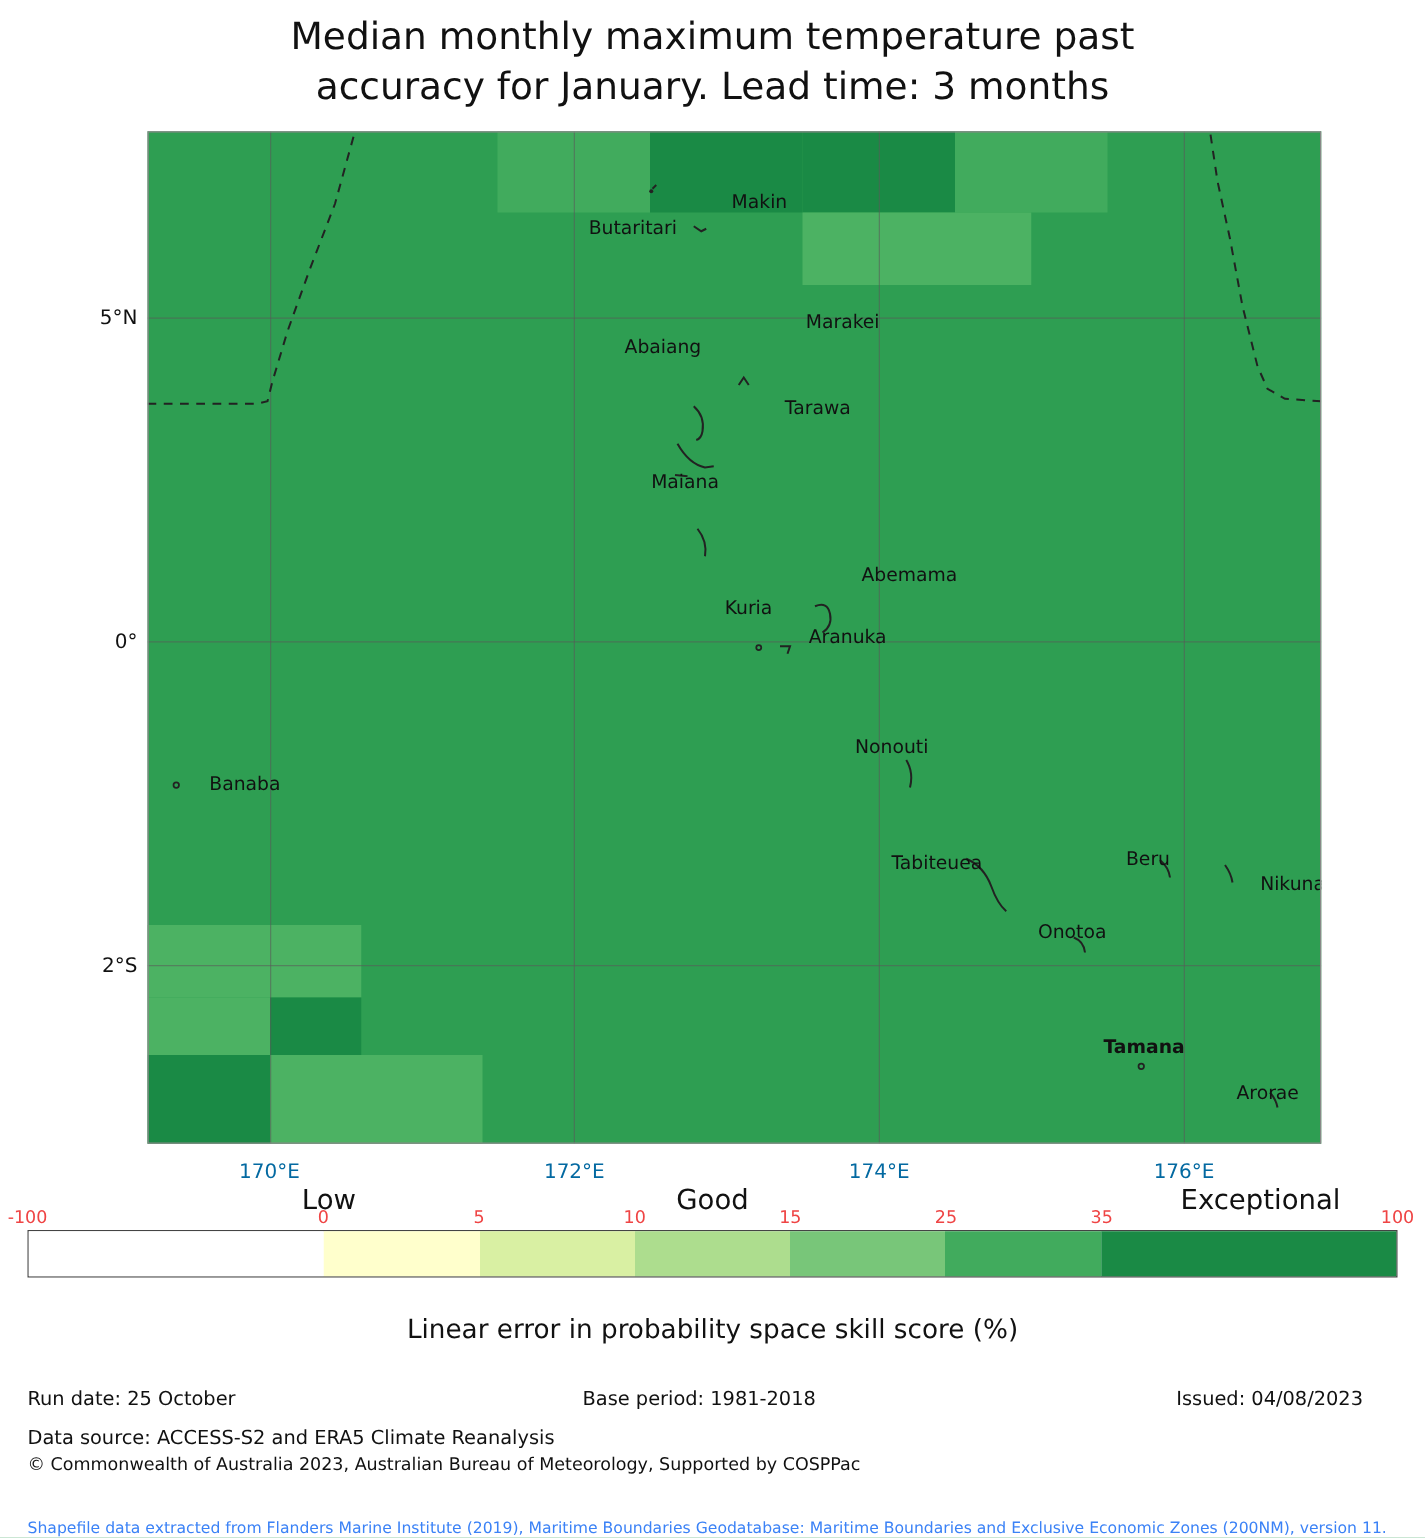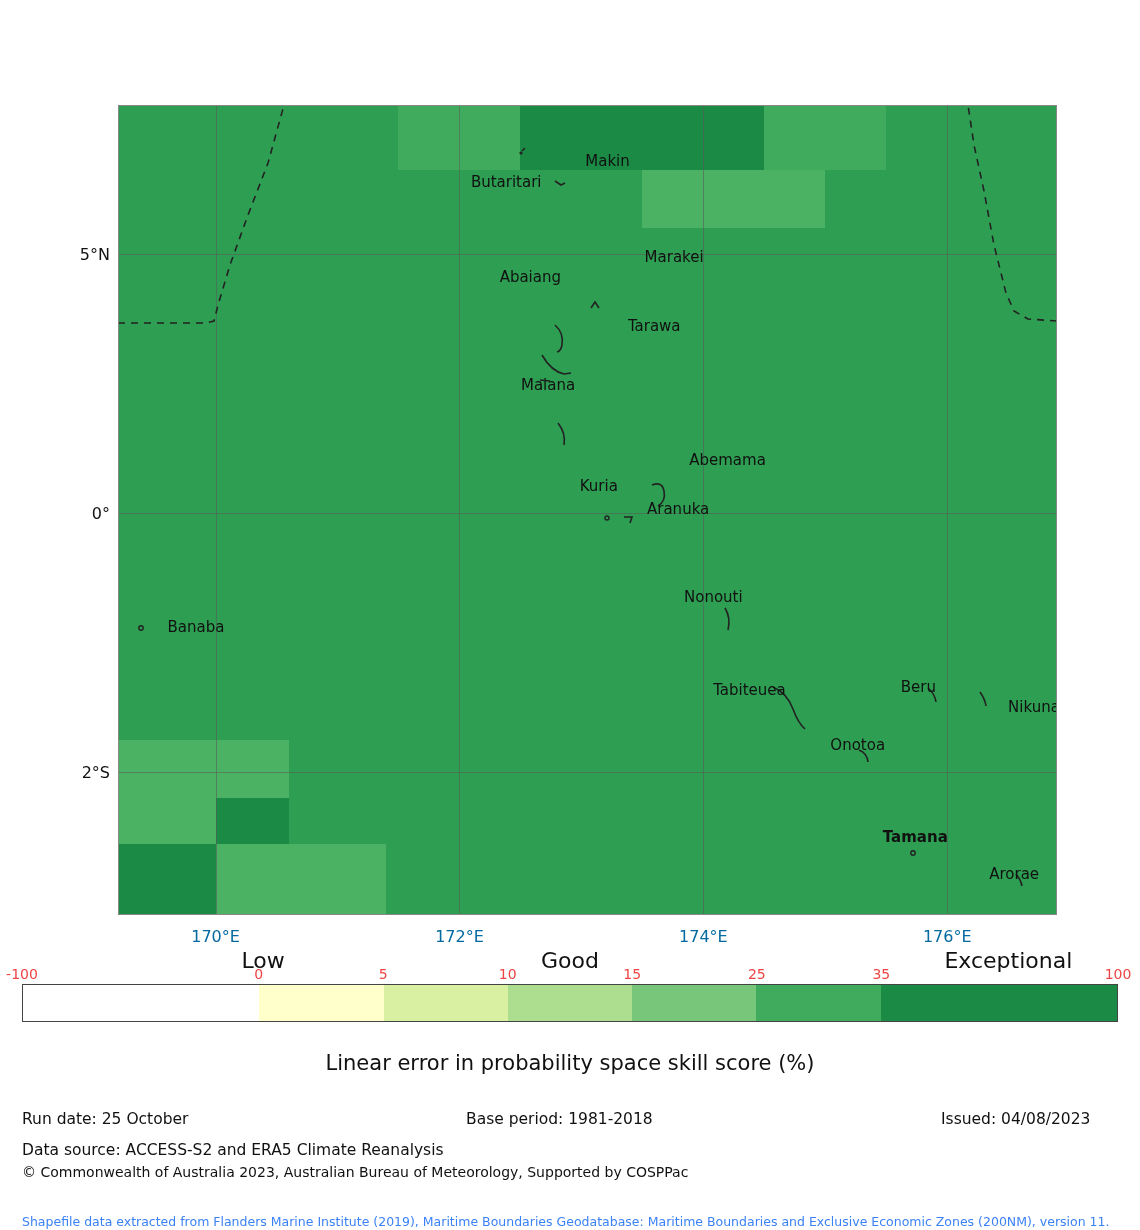--- a/index.html
+++ b/index.html
@@ -153,20 +153,24 @@
     color: #3b82f6;
     line-height: 1.35;
     margin-top: 24px;
   }
 </style>
 </head>
 <body>
 
 <div id="page">
 
+  <div class="title">
+    <div>Median monthly maximum temperature past</div>
+    <div>accuracy for January. Lead time: 3 months</div>
+  </div>
 
   <div id="map-panel">
     <div id="cells-layer">
         <div class="cell" style="left: 280.481px; top: 0px; width: 121.948px; height: 64.8px; background: rgb(65, 171, 93);"></div>
         <div class="cell" style="left: 402.429px; top: 0px; width: 121.948px; height: 64.8px; background: rgb(26, 138, 69);"></div>
         <div class="cell" style="left: 524.377px; top: 0px; width: 121.948px; height: 64.8px; background: rgb(26, 138, 69);"></div>
         <div class="cell" style="left: 646.325px; top: 0px; width: 121.948px; height: 64.8px; background: rgb(65, 171, 93);"></div>
         <div class="cell" style="left: 524.377px; top: 64.8px; width: 182.922px; height: 58.32px; background: rgb(76, 178, 99);"></div>
         <div class="cell" style="left: 0px; top: 635.04px; width: 170.727px; height: 58.32px; background: rgb(76, 178, 99);"></div>
         <div class="cell" style="left: 0px; top: 693.36px; width: 97.5584px; height: 45.36px; background: rgb(76, 178, 99);"></div>

